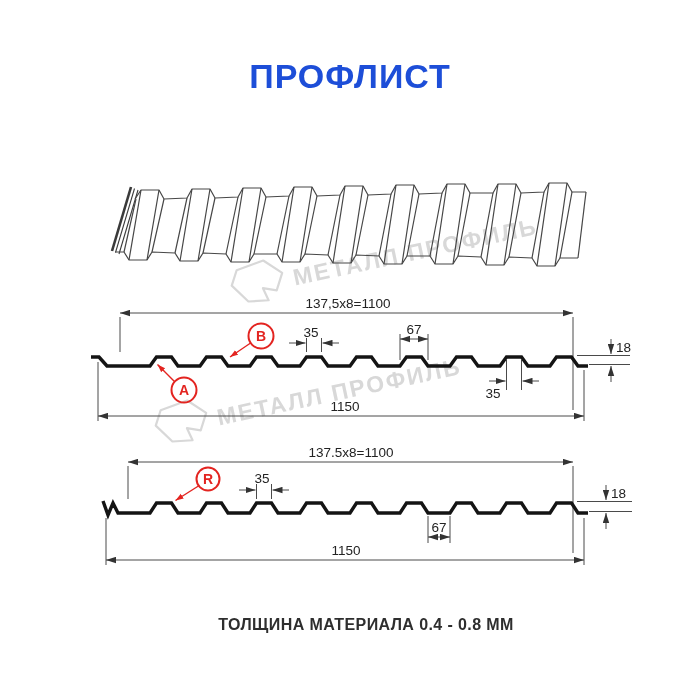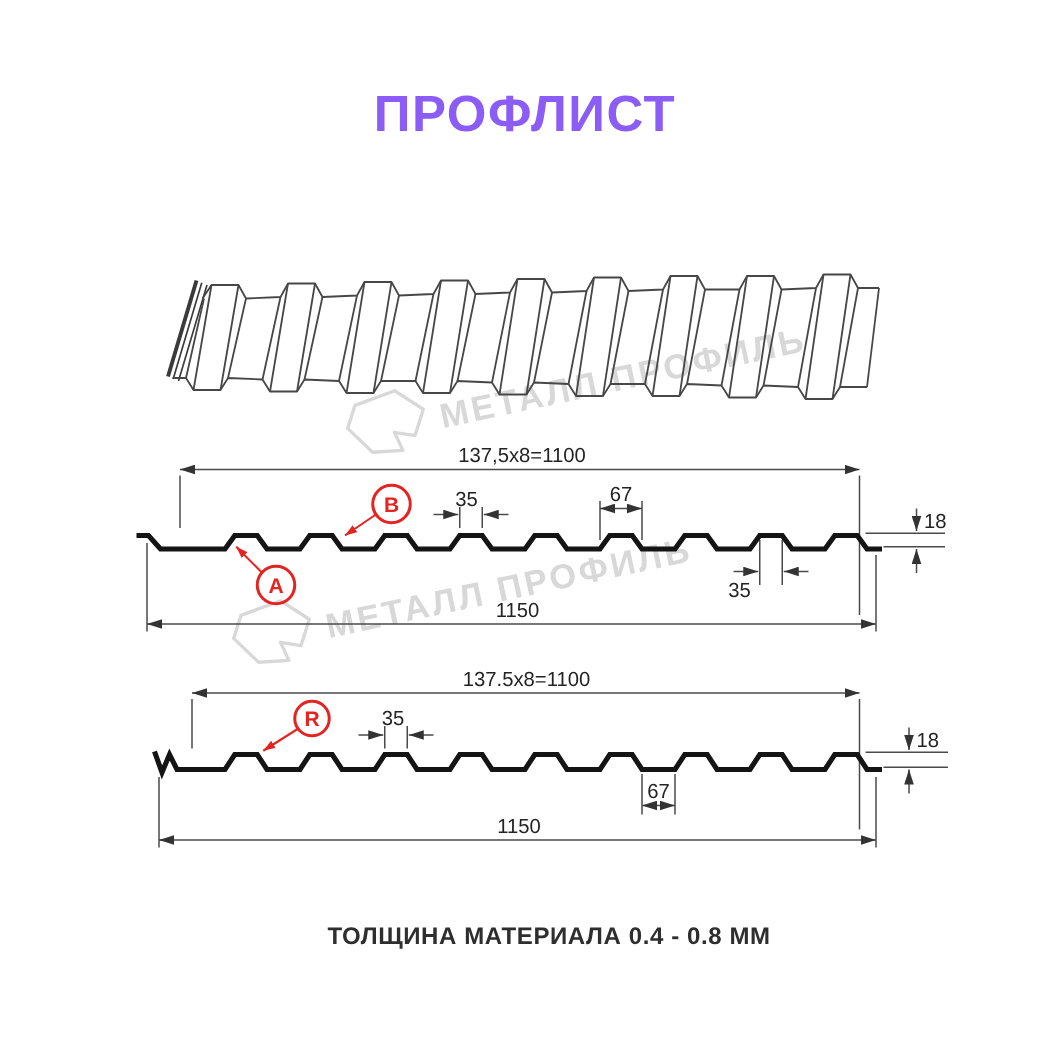--- a/index.html
+++ b/index.html
@@ -1,19 +1,19 @@
 <!DOCTYPE html>
 <html><head>
 <meta charset="utf-8">
 <style>
   html,body{margin:0;padding:0;background:#ffffff;}
   .page{position:relative;width:700px;height:700px;background:#ffffff;overflow:hidden;
         font-family:"Liberation Sans",sans-serif;}
   .title{position:absolute;left:0;top:57px;width:700px;text-align:center;
-         font-size:34px;font-weight:bold;letter-spacing:1px;color:#8b5cf6;}
+         font-size:34px;font-weight:bold;letter-spacing:1px;color:#1d4ed8;}
   .subtitle{position:absolute;left:0;top:101px;width:700px;text-align:center;
          font-size:19px;font-weight:bold;letter-spacing:1.5px;color:#242424;}
   .footer{position:absolute;left:0;top:616px;width:700px;text-align:center;
          font-size:16px;font-weight:bold;letter-spacing:.4px;color:#2e2e2e;padding-left:16px;}
   svg{position:absolute;left:0;top:0;}
   .thin{stroke:#4a4a4a;stroke-width:1;fill:none;}
   .sheet{stroke:#474747;stroke-width:1.2;fill:none;stroke-linejoin:round;}
   .cut{stroke:#3a3a3a;fill:none;}
   .prof{stroke:#141414;stroke-width:3.4;fill:none;stroke-linejoin:miter;}
   .dimtxt{font-family:"Liberation Sans",sans-serif;font-size:13.5px;fill:#232323;}

